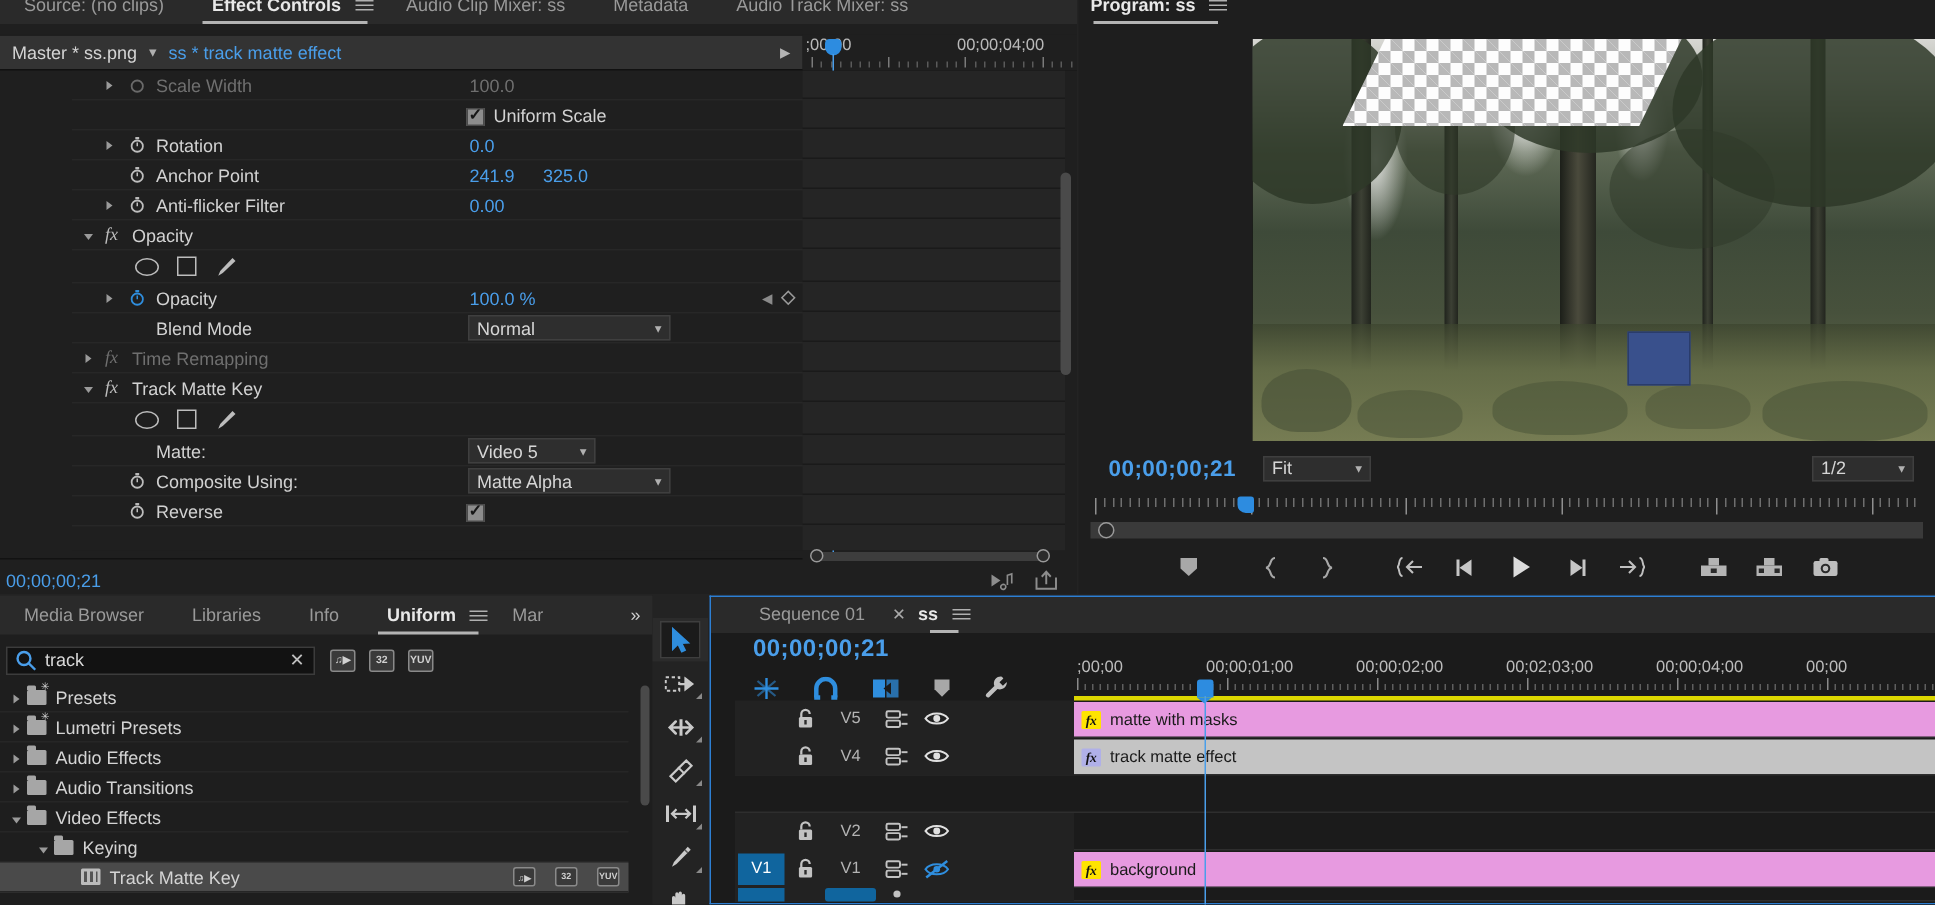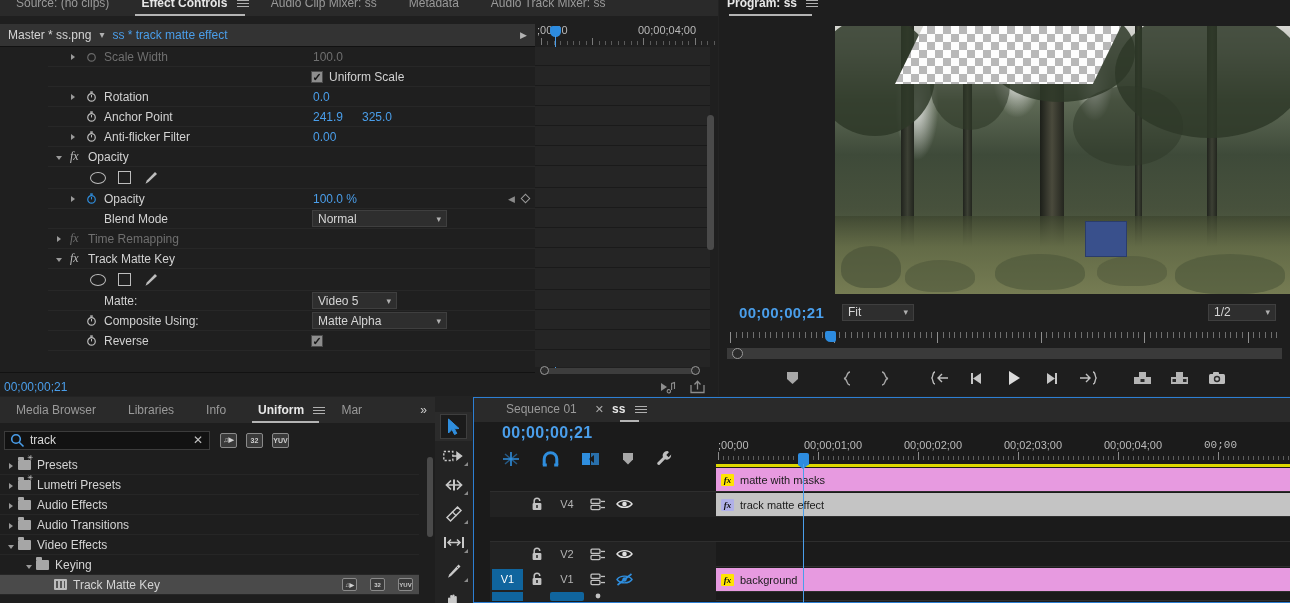--- a/index.html
+++ b/index.html
@@ -1009,21 +1009,21 @@
           </svg>
       </span>
     </div>
 
     <div class="tl-ruler" id="tl-ruler">
         <span class="rl" style="left: 2px;">;00;00</span>
         <span class="rl" style="left: 88px;">00;00;01;00</span>
         <span class="rl" style="left: 188px;">00;00;02;00</span>
         <span class="rl" style="left: 288px;">00;02;03;00</span>
         <span class="rl" style="left: 388px;">00;00;04;00</span>
-        <span class="rl" style="left: 488px; font-family: Liberation Mono, monospace;">00;00</span>
+        <span class="rl" style="left: 488px;">00;00</span>
         <div class="tl-ticks">
           <i class="maj" style="left: 2px;"></i>
           <i style="left: 7px;"></i>
           <i style="left: 12px;"></i>
           <i style="left: 17px;"></i>
           <i style="left: 22px;"></i>
           <i style="left: 27px;"></i>
           <i style="left: 32px;"></i>
           <i style="left: 37px;"></i>
           <i style="left: 42px;"></i>
@@ -1132,20 +1132,45 @@
           <i style="left: 557px;"></i>
           <i style="left: 562px;"></i>
           <i style="left: 567px;"></i>
           <i style="left: 572px;"></i>
         </div>
       </div>
     <div class="tl-yellow"></div>
 
     <div class="tl-tracks" id="tl-tracks">
         <div class="trk">
+          <div class="trk-head">
+            <span class="patch"></span>
+            <span class="ticon">
+              <svg width="12" height="14" viewBox="0 0 12 14">
+                <path d="M3.2 6 V4 a2.8 2.8 0 0 1 5.6 0" stroke="#c2c2c2" fill="none" stroke-width="1.5"></path>
+                <rect x="1.6" y="6" width="8.8" height="7" rx="1" fill="#c2c2c2"></rect>
+                <rect x="5.2" y="8" width="1.6" height="3" fill="#2a2a2a"></rect>
+              </svg>
+            </span>
+            <span class="tname">V5</span>
+            <span class="ticon">
+              <svg width="16" height="13" viewBox="0 0 16 13">
+                <rect x="1" y="1.2" width="9" height="4.2" rx="1" fill="none" stroke="#c2c2c2" stroke-width="1.3"></rect>
+                <rect x="1" y="7.4" width="9" height="4.2" rx="1" fill="none" stroke="#c2c2c2" stroke-width="1.3"></rect>
+                <rect x="11" y="2.8" width="4" height="1.3" fill="#c2c2c2"></rect>
+                <rect x="11" y="8.9" width="4" height="1.3" fill="#c2c2c2"></rect>
+              </svg>
+            </span>
+            <span class="ticon">
+              <svg width="17" height="12" viewBox="0 0 17 12">
+                <path d="M1 6 C4 1.5 13 1.5 16 6 C13 10.5 4 10.5 1 6 Z" fill="none" stroke="#e0e0e0" stroke-width="1.4"></path>
+                <circle cx="8.5" cy="6" r="2.3" fill="#e0e0e0"></circle>
+              </svg>
+            </span>
+          </div>
           <div class="trk-content">
             <div class="clip" style="left:0px;right:0px;background:#e79ae0;">
               <span class="fxb">fx</span>
               <span class="cname">matte with masks</span>
             </div>
           </div>
         </div>
         <div class="trk">
           <div class="trk-head">
             <span class="patch"></span>

